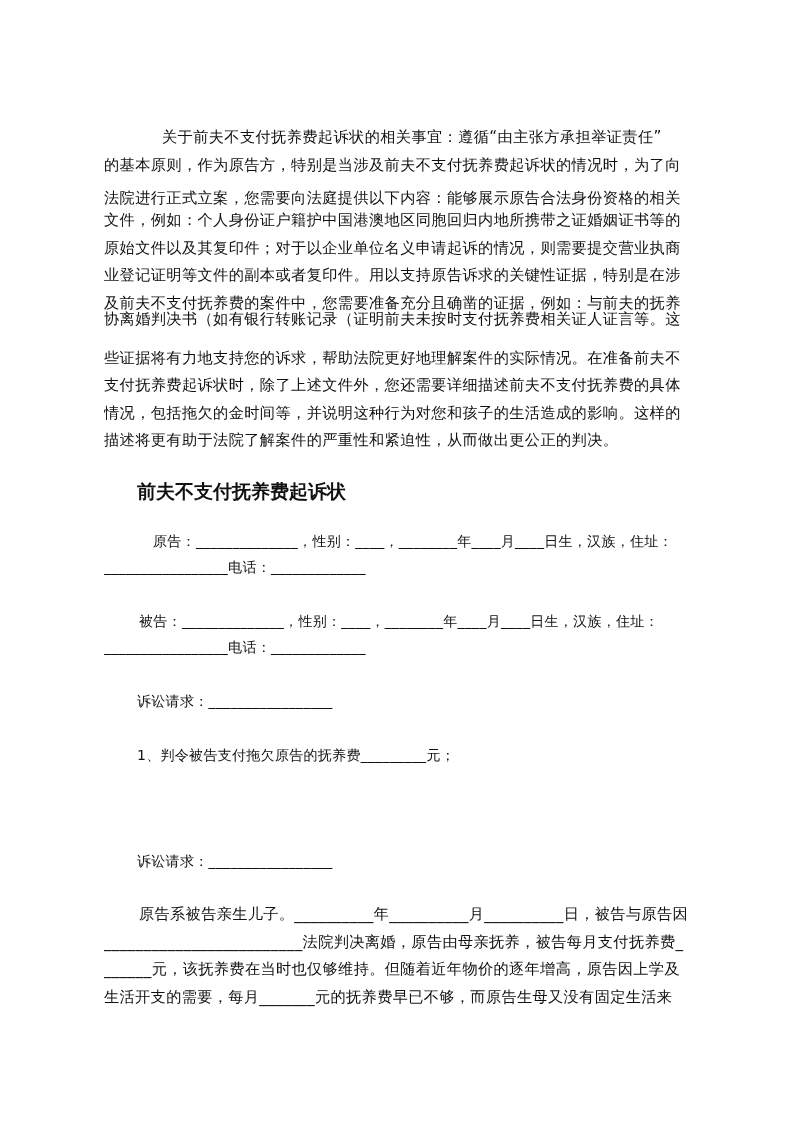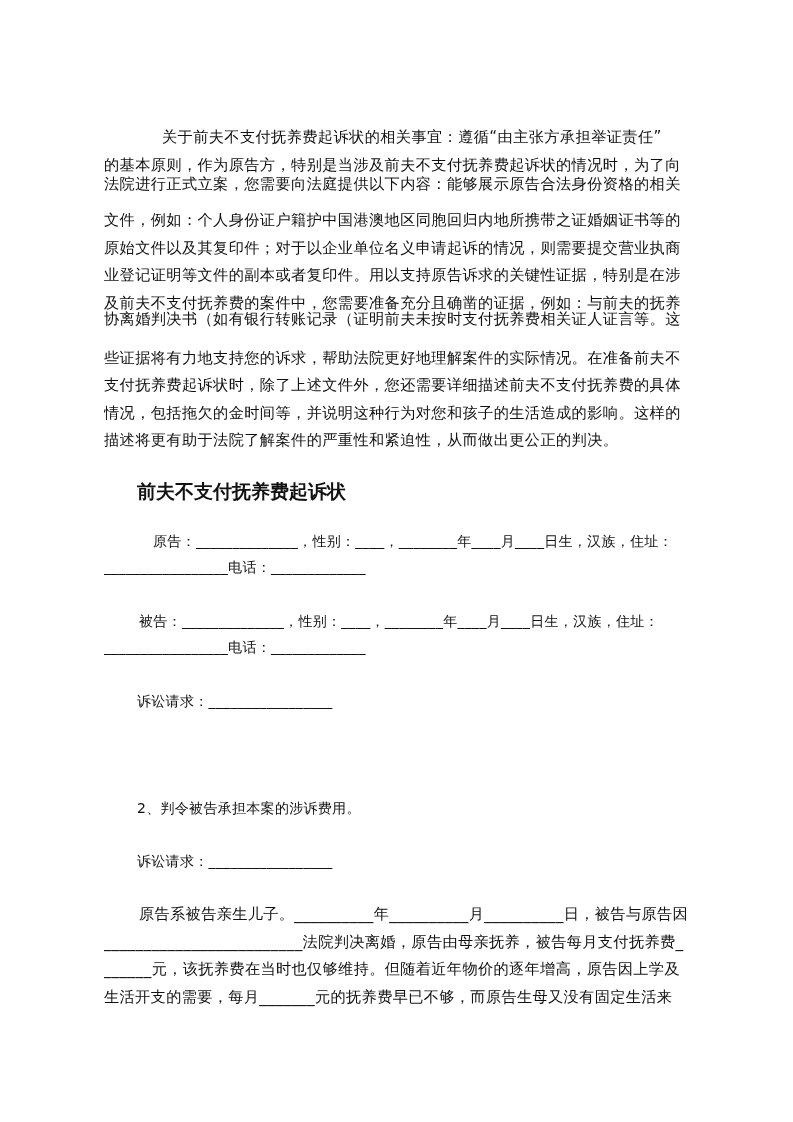--- a/index.html
+++ b/index.html
@@ -52,21 +52,21 @@
     }
   </style>
 </head>
 <body>
 
 <div class="page">
 
   <div>
     <div class="line intro-line" style="top:126px; left:162px; width:538px;">关于前夫不支付抚养费起诉状的相关事宜：遵循“由主张方承担举证责任”</div>
     <div class="line intro-line" style="top:154px;">的基本原则，作为原告方，特别是当涉及前夫不支付抚养费起诉状的情况时，为了向</div>
-    <div class="line intro-line" style="top:173px;">法院进行正式立案，您需要向法庭提供以下内容：能够展示原告合法身份资格的相关</div>
+    <div class="line intro-line" style="top:187px;">法院进行正式立案，您需要向法庭提供以下内容：能够展示原告合法身份资格的相关</div>
     <div class="line intro-line" style="top:209px;">文件，例如：个人身份证户籍护中国港澳地区同胞回归内地所携带之证婚姻证书等的</div>
     <div class="line intro-line" style="top:237px;">原始文件以及其复印件；对于以企业单位名义申请起诉的情况，则需要提交营业执商</div>
     <div class="line intro-line" style="top:264px;">业登记证明等文件的副本或者复印件。用以支持原告诉求的关键性证据，特别是在涉</div>
     <div class="line intro-line" style="top:292px;">及前夫不支付抚养费的案件中，您需要准备充分且确凿的证据，例如：与前夫的抚养</div>
     <div class="line intro-line" style="top:308px;">协离婚判决书（如有银行转账记录（证明前夫未按时支付抚养费相关证人证言等。这</div>
     <div class="line intro-line" style="top:347px;">些证据将有力地支持您的诉求，帮助法院更好地理解案件的实际情况。在准备前夫不</div>
     <div class="line intro-line" style="top:374px;">支付抚养费起诉状时，除了上述文件外，您还需要详细描述前夫不支付抚养费的具体</div>
     <div class="line intro-line" style="top:402px;">情况，包括拖欠的金时间等，并说明这种行为对您和孩子的生活造成的影响。这样的</div>
     <div class="line intro-line" style="top:429px;">描述将更有助于法院了解案件的严重性和紧迫性，从而做出更公正的判决。</div>
   </div>
@@ -77,21 +77,21 @@
     <div class="form-line" style="top:530px; left:139px; width:574px;margin-left:14px;">原告：______________，性别：____，________年____月____日生，汉族，住址：</div>
     <div class="form-line" style="top:556px; left:104px; width:300px;">_________________电话：_____________</div>
   </div>
 
   <div>
     <div class="form-line" style="top:610px; left:139px; width:574px;">被告：______________，性别：____，________年____月____日生，汉族，住址：</div>
     <div class="form-line" style="top:636px; left:104px; width:300px;">_________________电话：_____________</div>
   </div>
 
   <div class="form-line" style="top:690px; left:137px; width:300px;">诉讼请求：_________________</div>
-  <div class="form-line" style="top:797px; left:137px; width:400px;">2、判令被告承担本案的涉诉费用。</div>
+  <div class="form-line" style="top:744px; left:137px; width:400px;">1、判令被告支付拖欠原告的抚养费_________元；</div>
 
   <div class="form-line" style="top:850px; left:137px; width:300px;">诉讼请求：_________________</div>
 
   <div>
     <div class="line" style="top:903px; left:139px; width:562px;">原告系被告亲生儿子。__________年__________月__________日，被告与原告因</div>
     <div class="line" style="top:931px;">_________________________法院判决离婚，原告由母亲抚养，被告每月支付抚养费_</div>
     <div class="line" style="top:958px;">______元，该抚养费在当时也仅够维持。但随着近年物价的逐年增高，原告因上学及</div>
     <div class="line" style="top:986px;">生活开支的需要，每月_______元的抚养费早已不够，而原告生母又没有固定生活来</div>
   </div>
 

